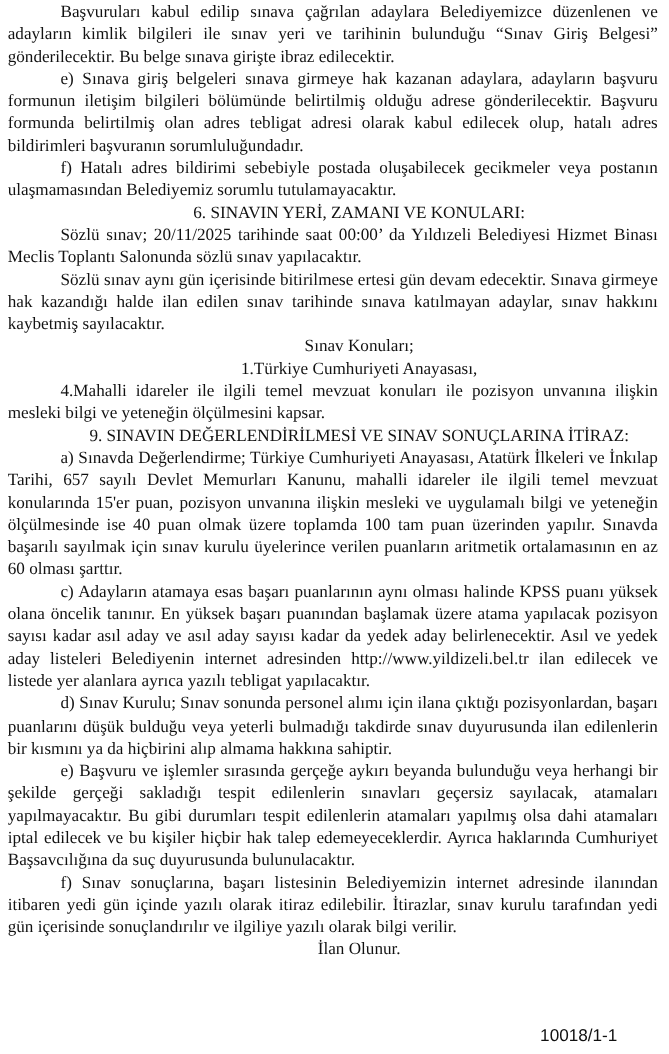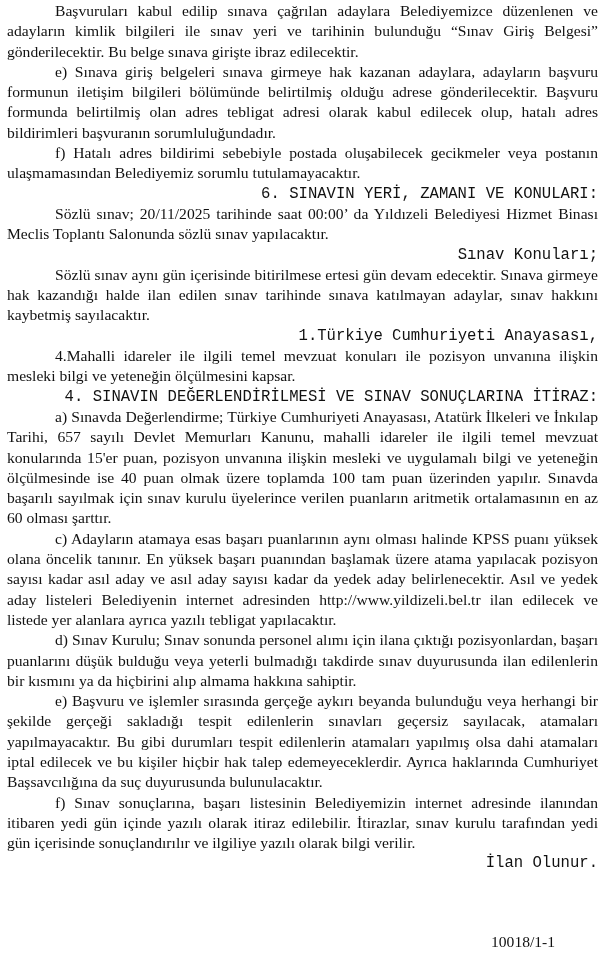--- a/index.html
+++ b/index.html
@@ -13,45 +13,45 @@
     font-size: 15.6px;
     line-height: 20.3px;
     color: #111111;
   }
   .p {
     margin: 0;
     text-align: justify;
     text-indent: 48px;
     hyphens: none;
   }
-  .ni { text-indent: 48px; text-align: right; font-family: Liberation Mono, monospace; }
+  .ni { text-indent: 48px; text-align: center; }
   .footer-ref {
     position: absolute;
     left: 491px;
     top: 932px;
-    font-family: Liberation Serif, serif;
+    font-family: Liberation Sans, sans-serif;
     font-size: 15.6px;
     line-height: 20px;
     color: #111111;
   }
 </style>
 </head>
 <body>
 
 <div class="page">
   <p class="p">Başvuruları kabul edilip sınava çağrılan adaylara Belediyemizce düzenlenen ve adayların kimlik bilgileri ile sınav yeri ve tarihinin bulunduğu “Sınav Giriş Belgesi” gönderilecektir. Bu belge sınava girişte ibraz edilecektir.</p>
   <p class="p">e) Sınava giriş belgeleri sınava girmeye hak kazanan adaylara, adayların başvuru formunun iletişim bilgileri bölümünde belirtilmiş olduğu adrese gönderilecektir. Başvuru formunda belirtilmiş olan adres tebligat adresi olarak kabul edilecek olup, hatalı adres bildirimleri başvuranın sorumluluğundadır.</p>
   <p class="p">f) Hatalı adres bildirimi sebebiyle postada oluşabilecek gecikmeler veya postanın ulaşmamasından Belediyemiz sorumlu tutulamayacaktır.</p>
   <p class="p ni">6. SINAVIN YERİ, ZAMANI VE KONULARI:</p>
   <p class="p">Sözlü sınav; 20/11/2025 tarihinde saat 00:00’ da Yıldızeli Belediyesi Hizmet Binası Meclis Toplantı Salonunda sözlü sınav yapılacaktır.</p>
+  <p class="p">Sözlü sınav aynı gün içerisinde bitirilmese ertesi gün devam edecektir. Sınava girmeye hak kazandığı halde ilan edilen sınav tarihinde sınava katılmayan adaylar, sınav hakkını kaybetmiş sayılacaktır.</p>
   <p class="p ni">Sınav Konuları;</p>
-  <p class="p">Sözlü sınav aynı gün içerisinde bitirilmese ertesi gün devam edecektir. Sınava girmeye hak kazandığı halde ilan edilen sınav tarihinde sınava katılmayan adaylar, sınav hakkını kaybetmiş sayılacaktır.</p>
   <p class="p ni">1.Türkiye Cumhuriyeti Anayasası,</p>
   <p class="p">4.Mahalli idareler ile ilgili temel mevzuat konuları ile pozisyon unvanına ilişkin mesleki bilgi ve yeteneğin ölçülmesini kapsar.</p>
-  <p class="p ni">4. SINAVIN DEĞERLENDİRİLMESİ VE SINAV SONUÇLARINA İTİRAZ:</p>
+  <p class="p ni">9. SINAVIN DEĞERLENDİRİLMESİ VE SINAV SONUÇLARINA İTİRAZ:</p>
   <p class="p">a) Sınavda Değerlendirme; Türkiye Cumhuriyeti Anayasası, Atatürk İlkeleri ve İnkılap Tarihi, 657 sayılı Devlet Memurları Kanunu, mahalli idareler ile ilgili temel mevzuat konularında 15'er puan, pozisyon unvanına ilişkin mesleki ve uygulamalı bilgi ve yeteneğin ölçülmesinde ise 40 puan olmak üzere toplamda 100 tam puan üzerinden yapılır. Sınavda başarılı sayılmak için sınav kurulu üyelerince verilen puanların aritmetik ortalamasının en az 60 olması şarttır.</p>
   <p class="p">c) Adayların atamaya esas başarı puanlarının aynı olması halinde KPSS puanı yüksek olana öncelik tanınır. En yüksek başarı puanından başlamak üzere atama yapılacak pozisyon sayısı kadar asıl aday ve asıl aday sayısı kadar da yedek aday belirlenecektir. Asıl ve yedek aday listeleri Belediyenin internet adresinden http://www.yildizeli.bel.tr ilan edilecek ve listede yer alanlara ayrıca yazılı tebligat yapılacaktır.</p>
   <p class="p">d) Sınav Kurulu; Sınav sonunda personel alımı için ilana çıktığı pozisyonlardan, başarı puanlarını düşük bulduğu veya yeterli bulmadığı takdirde sınav duyurusunda ilan edilenlerin bir kısmını ya da hiçbirini alıp almama hakkına sahiptir.</p>
   <p class="p">e) Başvuru ve işlemler sırasında gerçeğe aykırı beyanda bulunduğu veya herhangi bir şekilde gerçeği sakladığı tespit edilenlerin sınavları geçersiz sayılacak, atamaları yapılmayacaktır. Bu gibi durumları tespit edilenlerin atamaları yapılmış olsa dahi atamaları iptal edilecek ve bu kişiler hiçbir hak talep edemeyeceklerdir. Ayrıca haklarında Cumhuriyet Başsavcılığına da suç duyurusunda bulunulacaktır.</p>
   <p class="p">f) Sınav sonuçlarına, başarı listesinin Belediyemizin internet adresinde ilanından itibaren yedi gün içinde yazılı olarak itiraz edilebilir. İtirazlar, sınav kurulu tarafından yedi gün içerisinde sonuçlandırılır ve ilgiliye yazılı olarak bilgi verilir.</p>
   <p class="p ni">İlan Olunur.</p>
 </div>
 
 <div class="footer-ref">10018/1-1</div>
 

